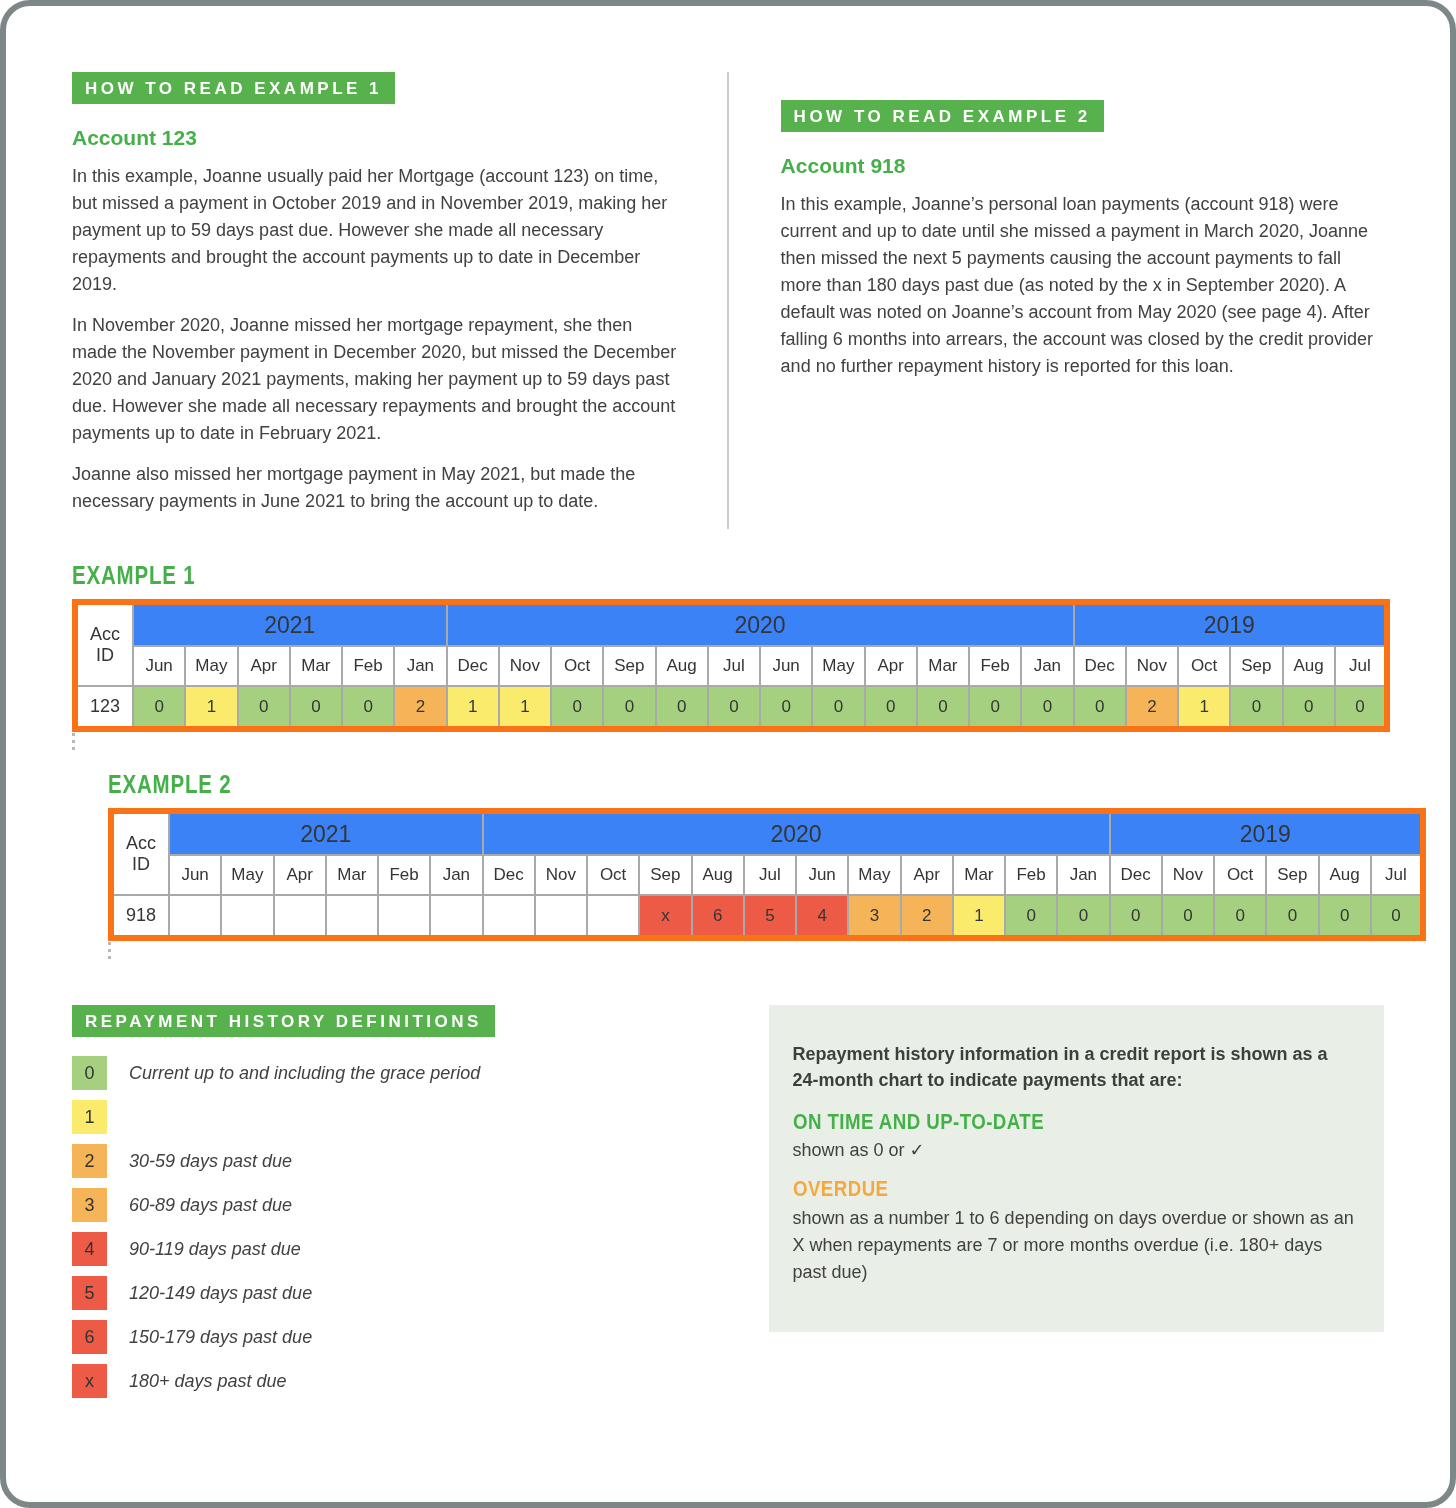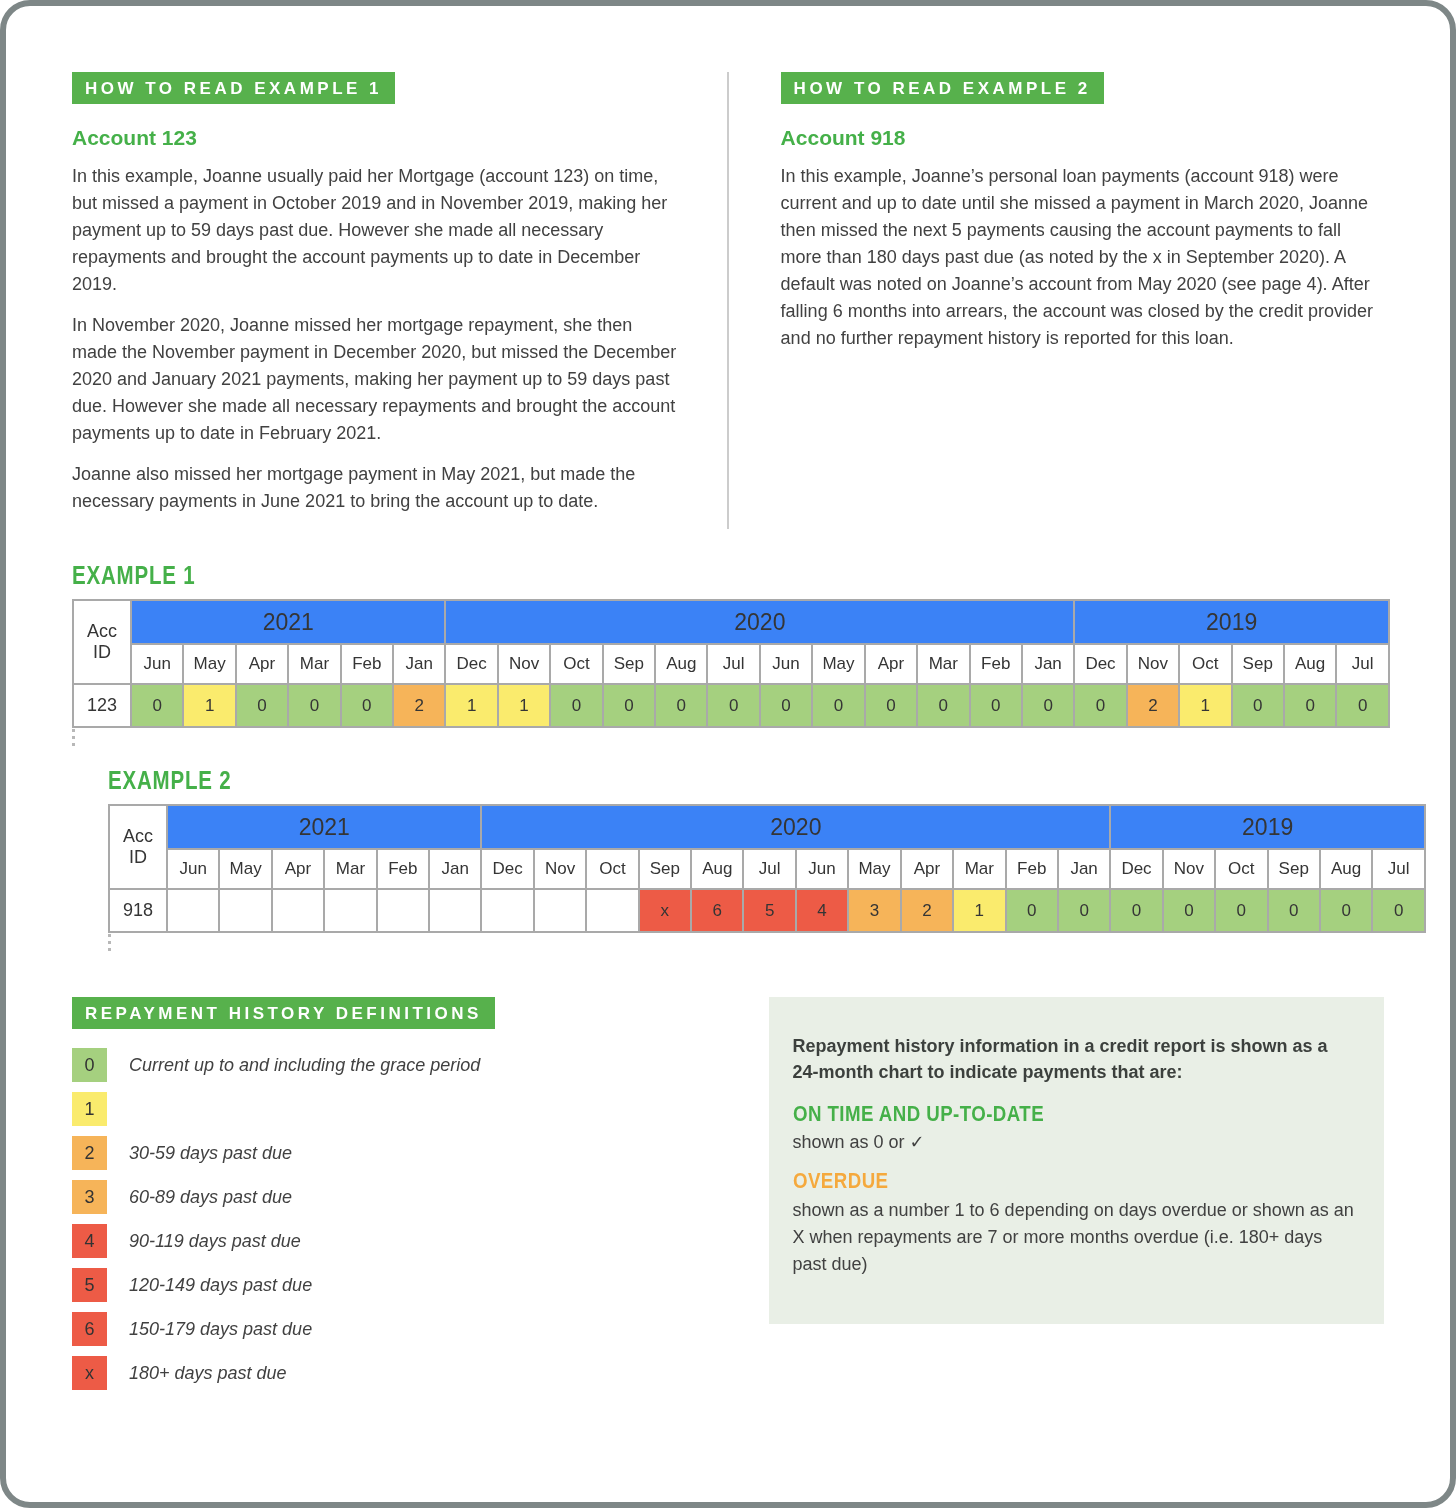--- a/index.html
+++ b/index.html
@@ -31,21 +31,21 @@
     line-height: 1;
     white-space: nowrap;
   }
 
   
   .columns { display: flex; align-items: stretch; }
   .col-left  { width: 612px; }
   .gap-l { width: 48px; }
   .vdivider { width: 2px; background: #cccccc; }
   .gap-r { width: 52px; }
-  .col-right { width: 608px; }
+  .col-right { width: 608px; margin-top: 28px; }
 
   h3.account {
     color: var(--heading-green, #45b049);
     font-size: 21px; font-weight: 700;
     margin: 22px 0 13px 0;
   }
   .para { font-size: 18px; line-height: 27px; color:#414141; margin-bottom: 14px; }
 
   
   .example-label {
@@ -68,21 +68,21 @@
     width: 1318px;
     background: #fff;
   }
   table.rh-table th, table.rh-table td {
     border: 2px solid #a9a9a9;
     text-align: center;
     font-weight: 400;
     color: #353535;
     overflow: hidden;
   }
-  table.rh-table { border: 2px solid #f97316; }
+  table.rh-table { border: 6px solid #f97316; }
   th.year-th { height: 44px; font-size: 23px; border-bottom: 4px solid #9b9b9b; background:#3b82f6; }
   th.acc-th  { font-size: 18px; line-height: 21px; background:#fff; border-bottom: 2px solid #a9a9a9; }
   th.month-th{ height: 40px; font-size: 17px; background:#fff; }
   td.val-td  { height: 43px; font-size: 17px; border-top: 3px solid #9b9b9b; }
   td.accid-td{ height: 43px; font-size: 18px; background:#fff; border-top: 3px solid #9b9b9b; }
   .c-green  { background: var(--cell-green,  #a5d07f); }
   .c-yellow { background: var(--cell-yellow, #faeb6d); }
   .c-orange { background: var(--cell-orange, #f6b459); }
   .c-red    { background: var(--cell-red,    #ed5b46); }
   .c-blank  { background: #ffffff; }

